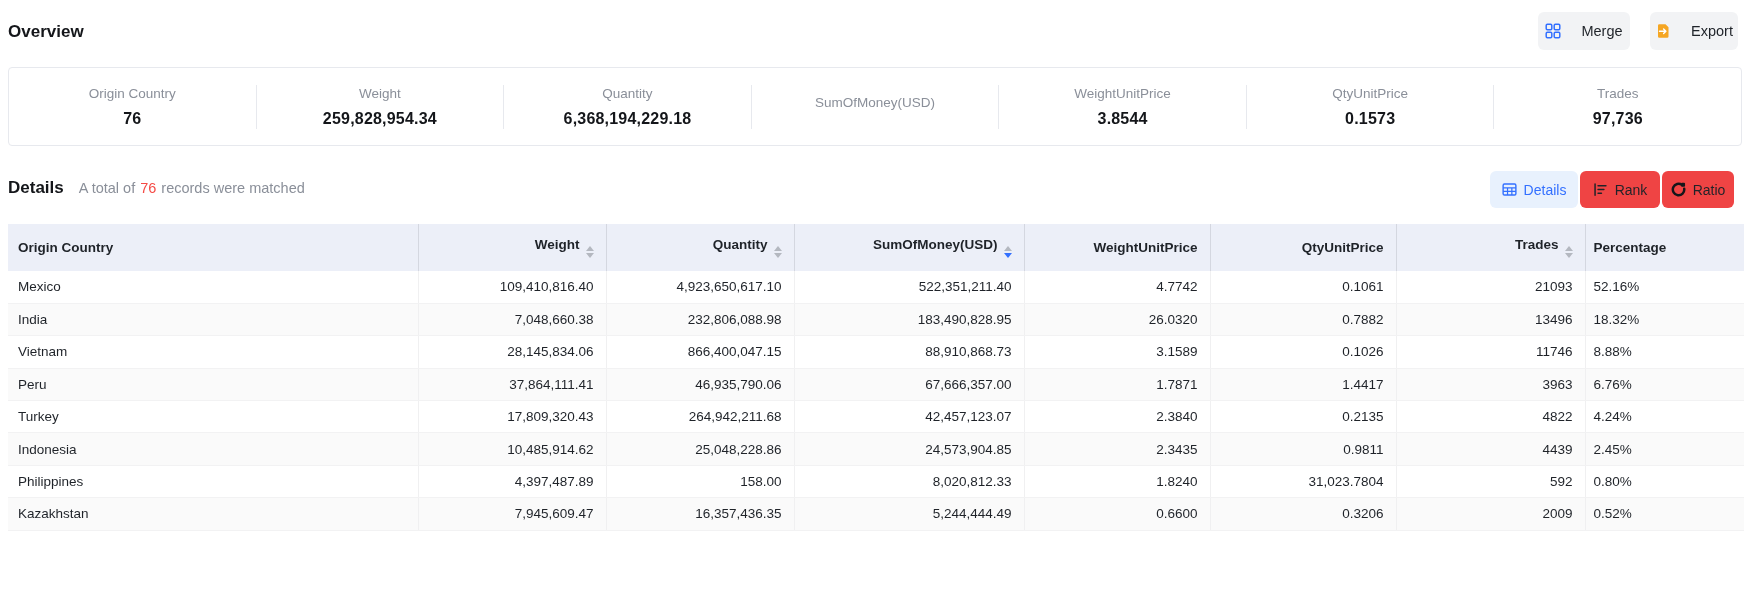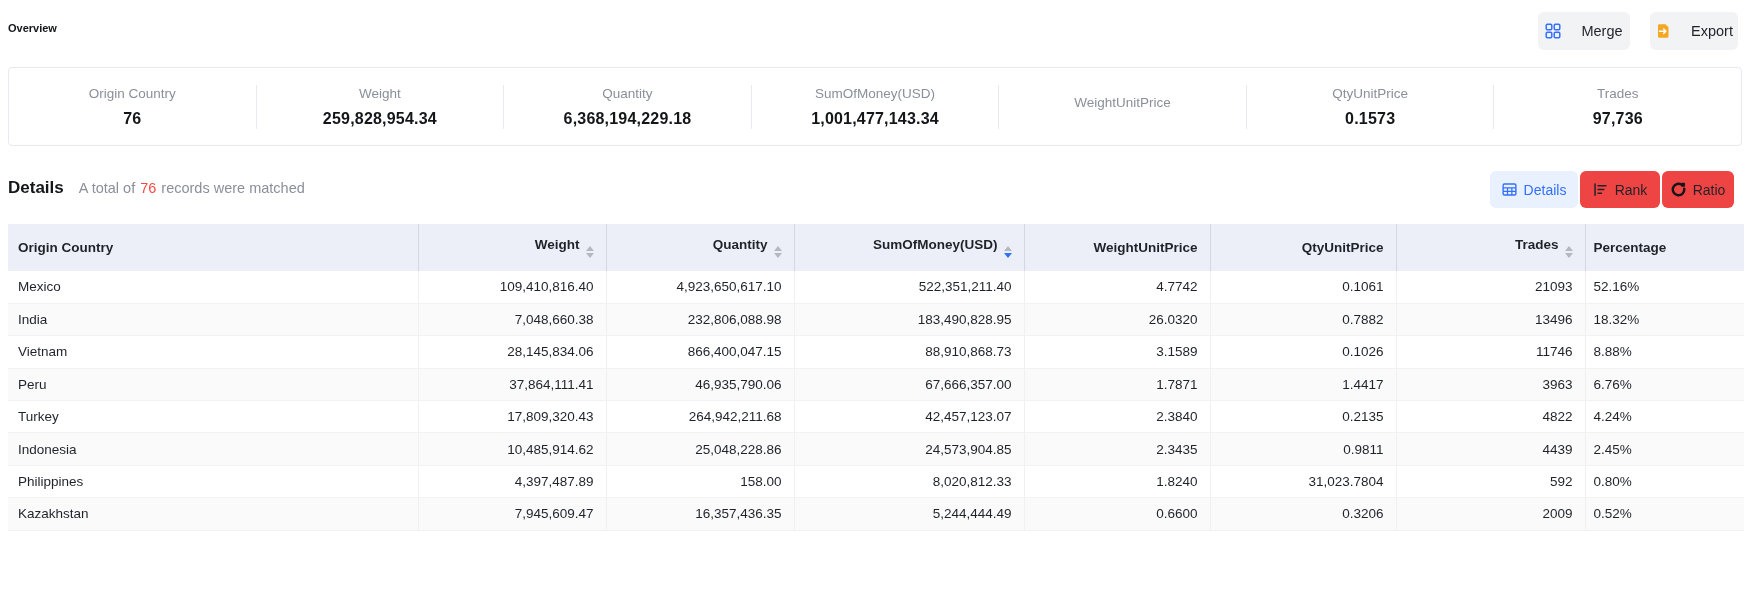--- a/index.html
+++ b/index.html
@@ -2,21 +2,21 @@
 <html><head>
 <meta charset="utf-8">
 <style>
   html,body{margin:0;padding:0;}
   body{
     width:1750px;height:609px;overflow:hidden;background:#fff;position:relative;
     font-family:"Liberation Sans",sans-serif;color:#1f2329;
     -webkit-font-smoothing:antialiased;
   }
   
-  .page-title{position:absolute;left:8px;top:22px;font-size:11px;font-weight:bold;color:#14161a;}
+  .page-title{position:absolute;left:8px;top:22px;font-size:17px;font-weight:bold;color:#14161a;}
   .actions{position:absolute;top:12px;left:1538px;display:flex;gap:20px;}
   .btn{
     height:38px;border:none;border-radius:6px;background:#f2f3f5;color:#1f2329;
     font-size:14.5px;font-family:inherit;display:flex;align-items:center;justify-content:center;gap:20px;
     cursor:pointer;padding:0 14px;box-sizing:border-box;
   }
   .btn-merge{width:92px;}
   .btn-export{width:88px;}
   
   .overview-card{
@@ -108,25 +108,25 @@
     <div class="stat-value">259,828,954.34</div>
   </div>
   <div class="stat-divider"></div>
   <div class="stat">
     <div class="stat-label">Quantity</div>
     <div class="stat-value">6,368,194,229.18</div>
   </div>
   <div class="stat-divider"></div>
   <div class="stat">
     <div class="stat-label">SumOfMoney(USD)</div>
-    <div class="stat-value">1,001,477,143.34</div>
   </div>
   <div class="stat-divider"></div>
   <div class="stat">
     <div class="stat-label">WeightUnitPrice</div>
+    <div class="stat-value">3.8544</div>
   </div>
   <div class="stat-divider"></div>
   <div class="stat">
     <div class="stat-label">QtyUnitPrice</div>
     <div class="stat-value">0.1573</div>
   </div>
   <div class="stat-divider"></div>
   <div class="stat">
     <div class="stat-label">Trades</div>
     <div class="stat-value">97,736</div>

